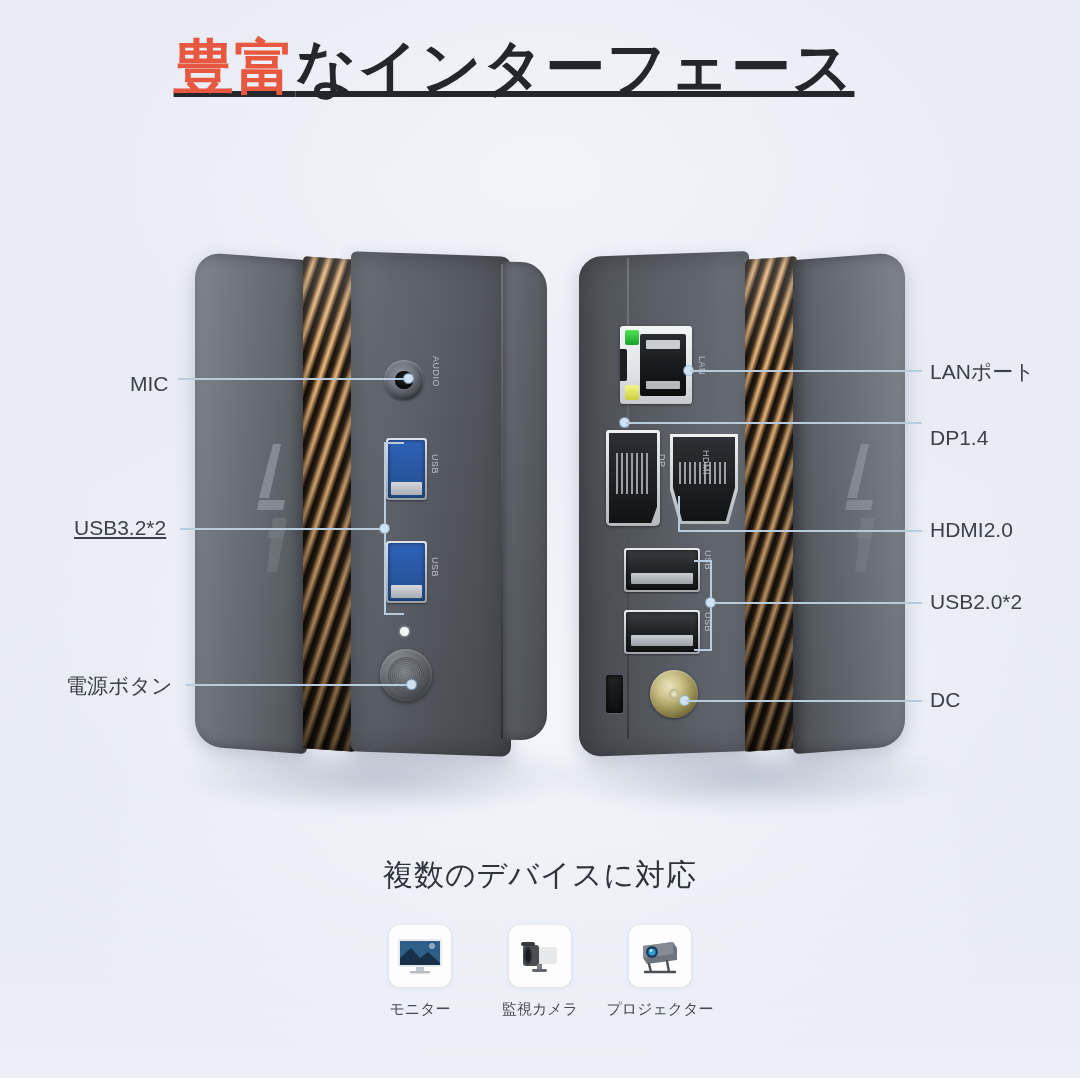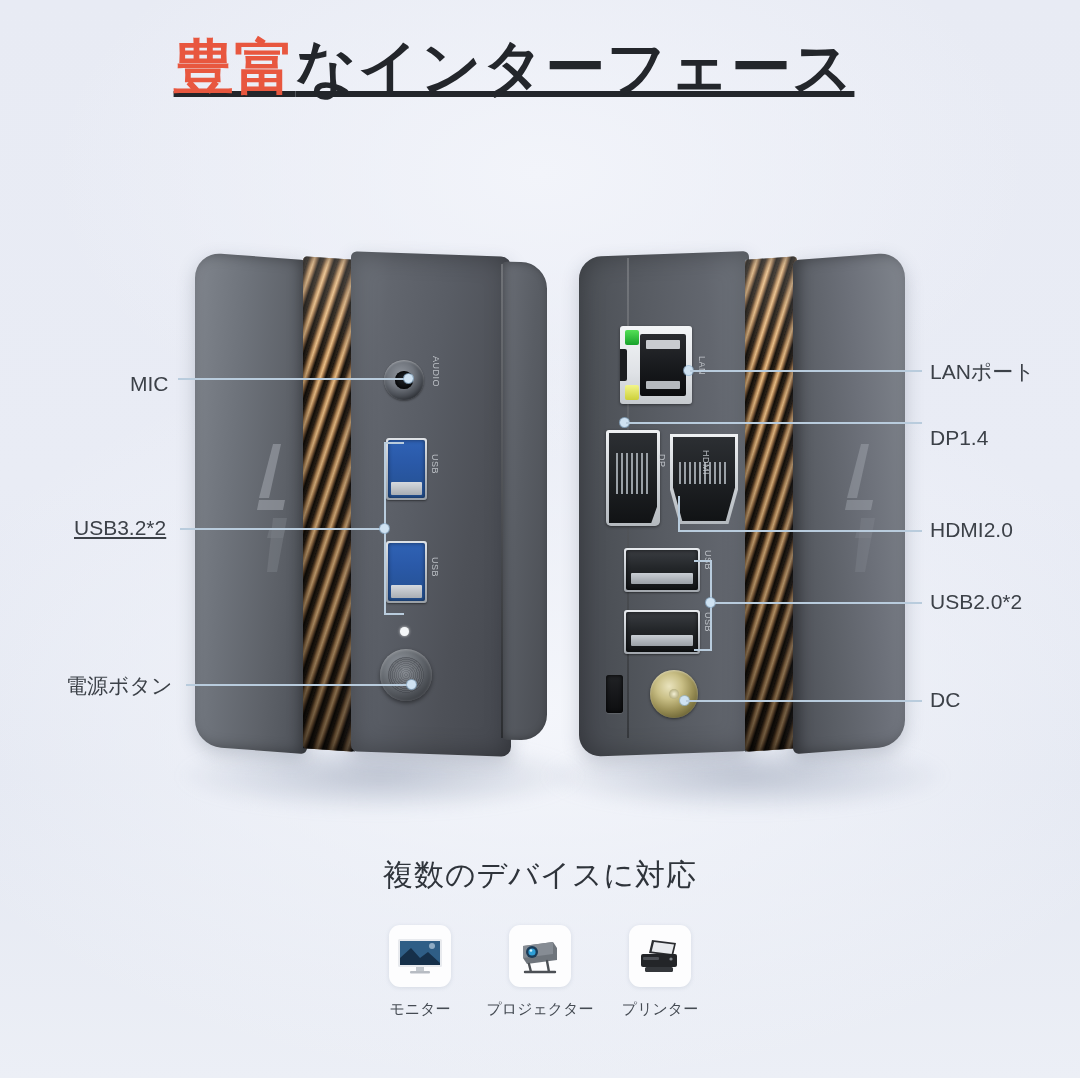--- a/index.html
+++ b/index.html
@@ -367,46 +367,47 @@
           <rect x="5" y="7" width="40" height="24" fill="#2f5e86"></rect>
           <path d="M5 24 L16 14 L25 24 L33 18 L45 29 L45 31 L5 31 Z" fill="#16304a"></path>
           <circle cx="37" cy="12" r="3" fill="#cfe0ef" opacity=".6"></circle>
           <rect x="21" y="33" width="8" height="4" fill="#c3c8ce"></rect>
           <rect x="15" y="37" width="20" height="2.5" rx="1" fill="#b7bcc3"></rect>
         </svg>
       </div>
       <div class="devlabel">モニター</div>
     </div>
 
+    <div class="devitem">
+      <div class="devtile">
+        <svg width="50" height="44" viewBox="0 0 50 44">
+          <rect x="14" y="13" width="28" height="17" rx="3" fill="#e6e8ea"></rect>
+          <rect x="8" y="11" width="16" height="21" rx="3" fill="#4a4d52"></rect>
+          <ellipse cx="13" cy="21.5" rx="4" ry="9" fill="#2c2f33"></ellipse>
+          <ellipse cx="13" cy="21.5" rx="2.4" ry="6" fill="#17191c"></ellipse>
+          <rect x="6" y="8" width="14" height="4" rx="2" fill="#37393d"></rect>
+          <rect x="22" y="30" width="5" height="6" fill="#7a7d82"></rect>
+          <rect x="17" y="35" width="15" height="3" rx="1.4" fill="#64676c"></rect>
+        </svg>
+      </div>
+      <div class="devlabel">監視カメラ</div>
+    </div>
 
     <div class="devitem">
       <div class="devtile">
         <svg width="50" height="44" viewBox="0 0 50 44">
           <path d="M8 12 L38 8 L42 14 L42 26 L12 30 L8 24 Z" fill="#6f757c"></path>
           <path d="M8 12 L38 8 L38 20 L8 24 Z" fill="#868c94"></path>
           <ellipse cx="17" cy="18" rx="6" ry="6" fill="#1b3c58"></ellipse>
           <ellipse cx="17" cy="18" rx="3.6" ry="3.6" fill="#2f9fd6"></ellipse>
           <ellipse cx="16" cy="16.5" rx="1.3" ry="1.3" fill="#cfeffb"></ellipse>
           <path d="M14 30 L16 38 M32 27 L34 38 M10 38 L40 38" stroke="#4c5055" stroke-width="2.4" fill="none" stroke-linecap="round"></path>
         </svg>
       </div>
       <div class="devlabel">プロジェクター</div>
     </div>
 
 
-    <div class="devitem">
-      <div class="devtile">
-        <svg width="50" height="44" viewBox="0 0 50 44">
-          <path d="M17 6 L41 9 L38 22 L14 19 Z" fill="#2b2d30"></path>
-          <path d="M19 8 L39 10.5 L36.6 20 L16.6 17.5 Z" fill="#e9ebee"></path>
-          <rect x="6" y="20" width="36" height="13" rx="2" fill="#232528"></rect>
-          <rect x="8" y="23" width="16" height="3" rx="1" fill="#4d5055"></rect>
-          <rect x="10" y="33" width="28" height="5" rx="1.5" fill="#34373b"></rect>
-          <circle cx="36" cy="25" r="1.6" fill="#7f848a"></circle>
-        </svg>
-      </div>
-      <div class="devlabel">プリンター</div>
-    </div>
 
 
   </div>
 
 </div>
 
 </body></html>

